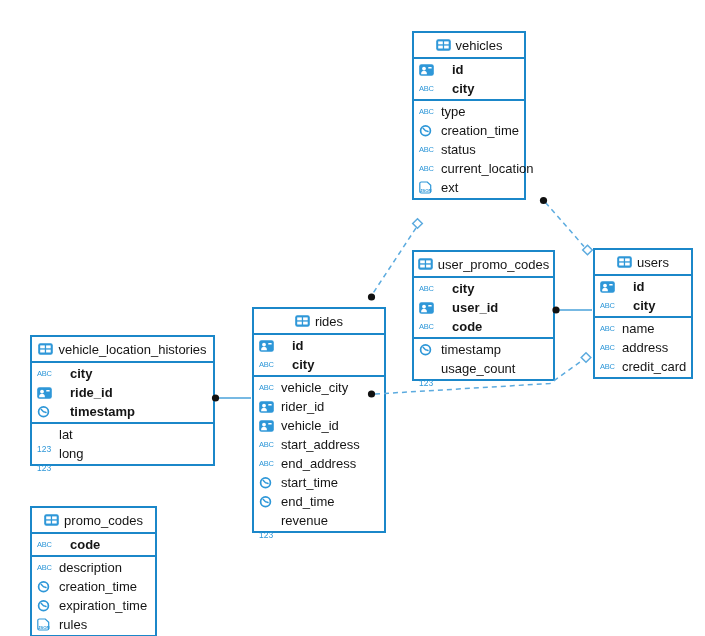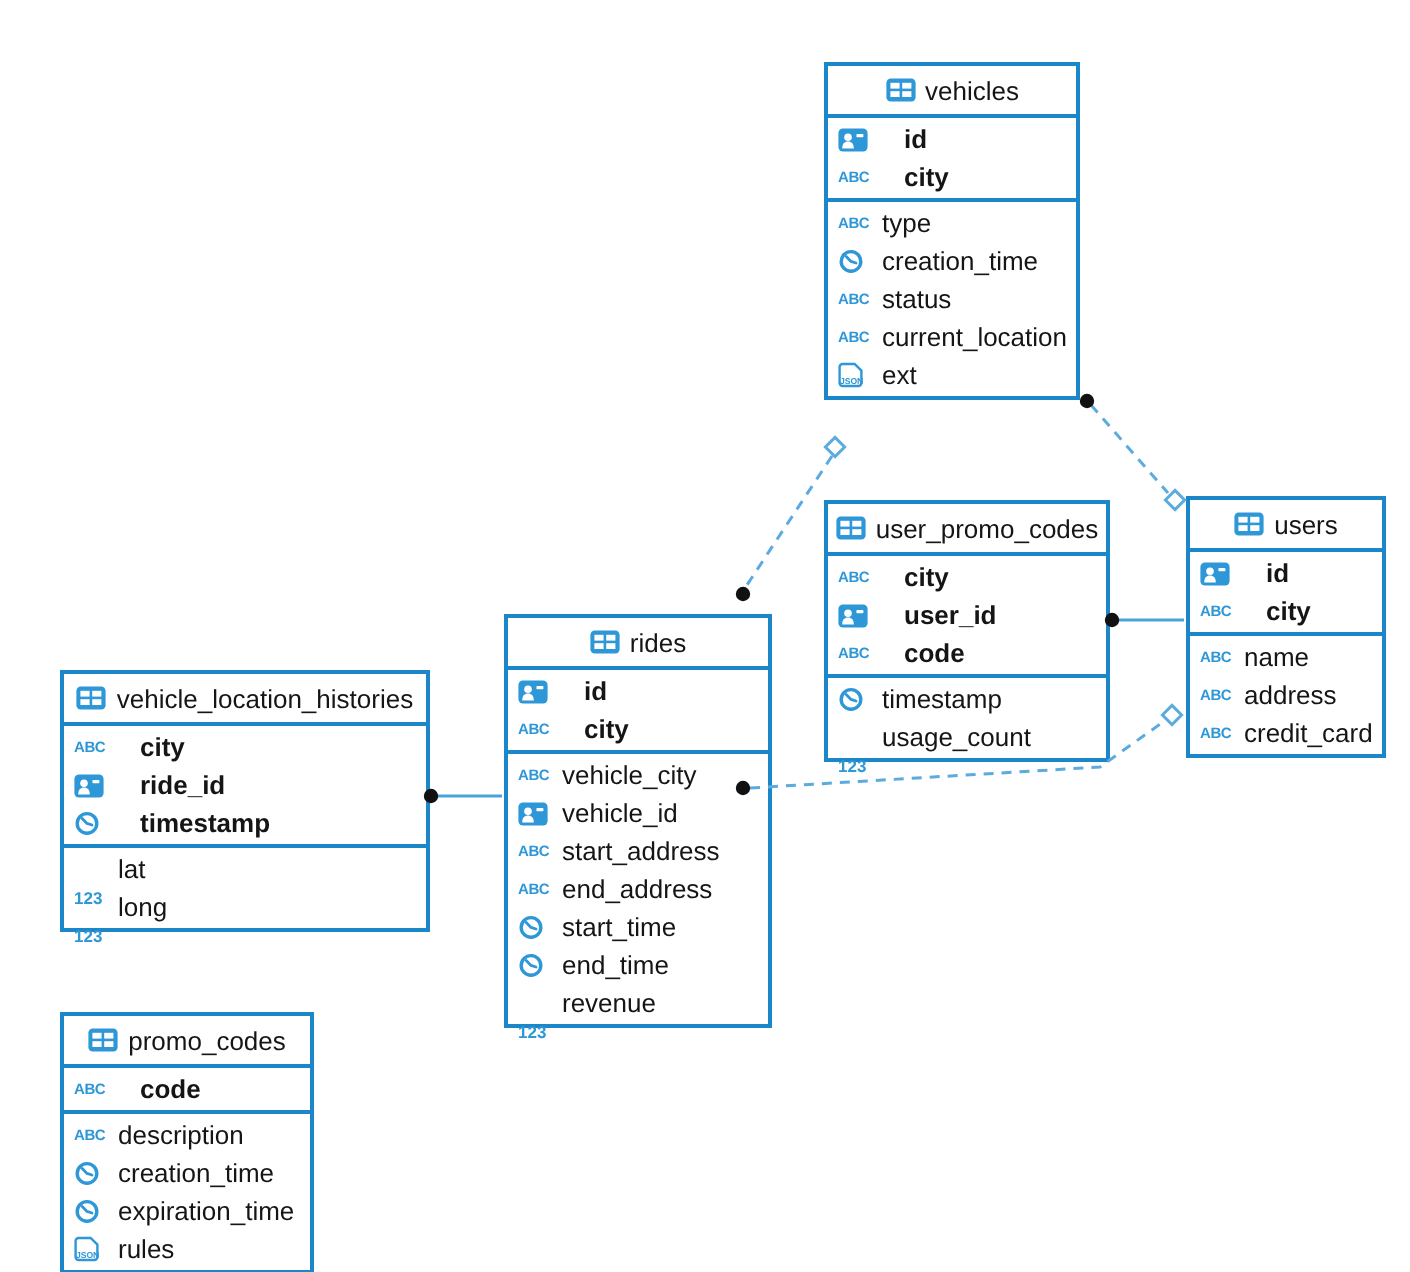--- a/index.html
+++ b/index.html
@@ -20,32 +20,32 @@
   }
   .er-section { padding:1px 0; }
   .er-section.fields { border-top:2px solid #1b87c9; }
   .er-row {
     height:19px; display:flex; align-items:center; gap:5px;
     padding:0 5px; font-size:13px; white-space:nowrap;
   }
   .er-row.pk { font-weight:bold;gap:16px; }
   .icn { flex:0 0 17px; width:17px; display:inline-flex; align-items:center; }
   .type-txt {
-    color:#2e97d8; font-size:7.5px; font-weight:700; letter-spacing:-0.2px;
+    color:#2e97d8; font-size:7.5px; font-weight:400; letter-spacing:-0.2px;
     line-height:1; display:inline-block;
   }
   .type-txt.num { font-size:8.5px; letter-spacing:0;margin-top:30px; }
   #wires { position:absolute; left:0; top:0; pointer-events:none; }
   #wires path.rel { pointer-events:stroke; }
 </style>
 </head>
 <body>
 
 <div id="canvas">
-    <div class="er-table" style="left: 412px; top: 31px; width: 128px;">
+    <div class="er-table" style="left: 412px; top: 31px; width: 114px;">
       <div class="er-header">
         <span class="icn" style="flex-basis:15px;width:15px">
           <svg width="15" height="12" viewBox="0 0 15 12">
             <rect x="0.2" y="0.2" width="14.6" height="11.6" rx="2.2" fill="#2e97d8"></rect>
             <rect x="2.2" y="2.4" width="4.6" height="2.9" fill="#fff"></rect>
             <rect x="8.1" y="2.4" width="4.6" height="2.9" fill="#fff"></rect>
             <rect x="2.2" y="6.6" width="4.6" height="2.9" fill="#fff"></rect>
             <rect x="8.1" y="6.6" width="4.6" height="2.9" fill="#fff"></rect>
           </svg>
         </span>
@@ -223,20 +223,31 @@
         </div>
         <div class="er-row pk">
           <span class="icn type-txt">ABC</span>
           <span>city</span>
         </div>
       </div>
       <div class="er-section fields">
         <div class="er-row">
           <span class="icn type-txt">ABC</span>
           <span>vehicle_city</span>
+        </div>
+        <div class="er-row">
+          <span class="icn">
+            <svg width="15" height="12" viewBox="0 0 15 12">
+              <rect x="0.2" y="0.2" width="14.6" height="11.6" rx="2.3" fill="#2e97d8"></rect>
+              <circle cx="5" cy="4.6" r="1.9" fill="#fff"></circle>
+              <path d="M2.1 10.2 C2.1 7.8 3.4 6.8 5 6.8 C6.6 6.8 7.9 7.8 7.9 10.2 Z" fill="#fff"></path>
+              <rect x="9.2" y="3" width="3.5" height="1.6" rx="0.4" fill="#fff"></rect>
+            </svg>
+          </span>
+          <span>rider_id</span>
         </div>
         <div class="er-row">
           <span class="icn">
             <svg width="15" height="12" viewBox="0 0 15 12">
               <rect x="0.2" y="0.2" width="14.6" height="11.6" rx="2.3" fill="#2e97d8"></rect>
               <circle cx="5" cy="4.6" r="1.9" fill="#fff"></circle>
               <path d="M2.1 10.2 C2.1 7.8 3.4 6.8 5 6.8 C6.6 6.8 7.9 7.8 7.9 10.2 Z" fill="#fff"></path>
               <rect x="9.2" y="3" width="3.5" height="1.6" rx="0.4" fill="#fff"></rect>
             </svg>
           </span>

